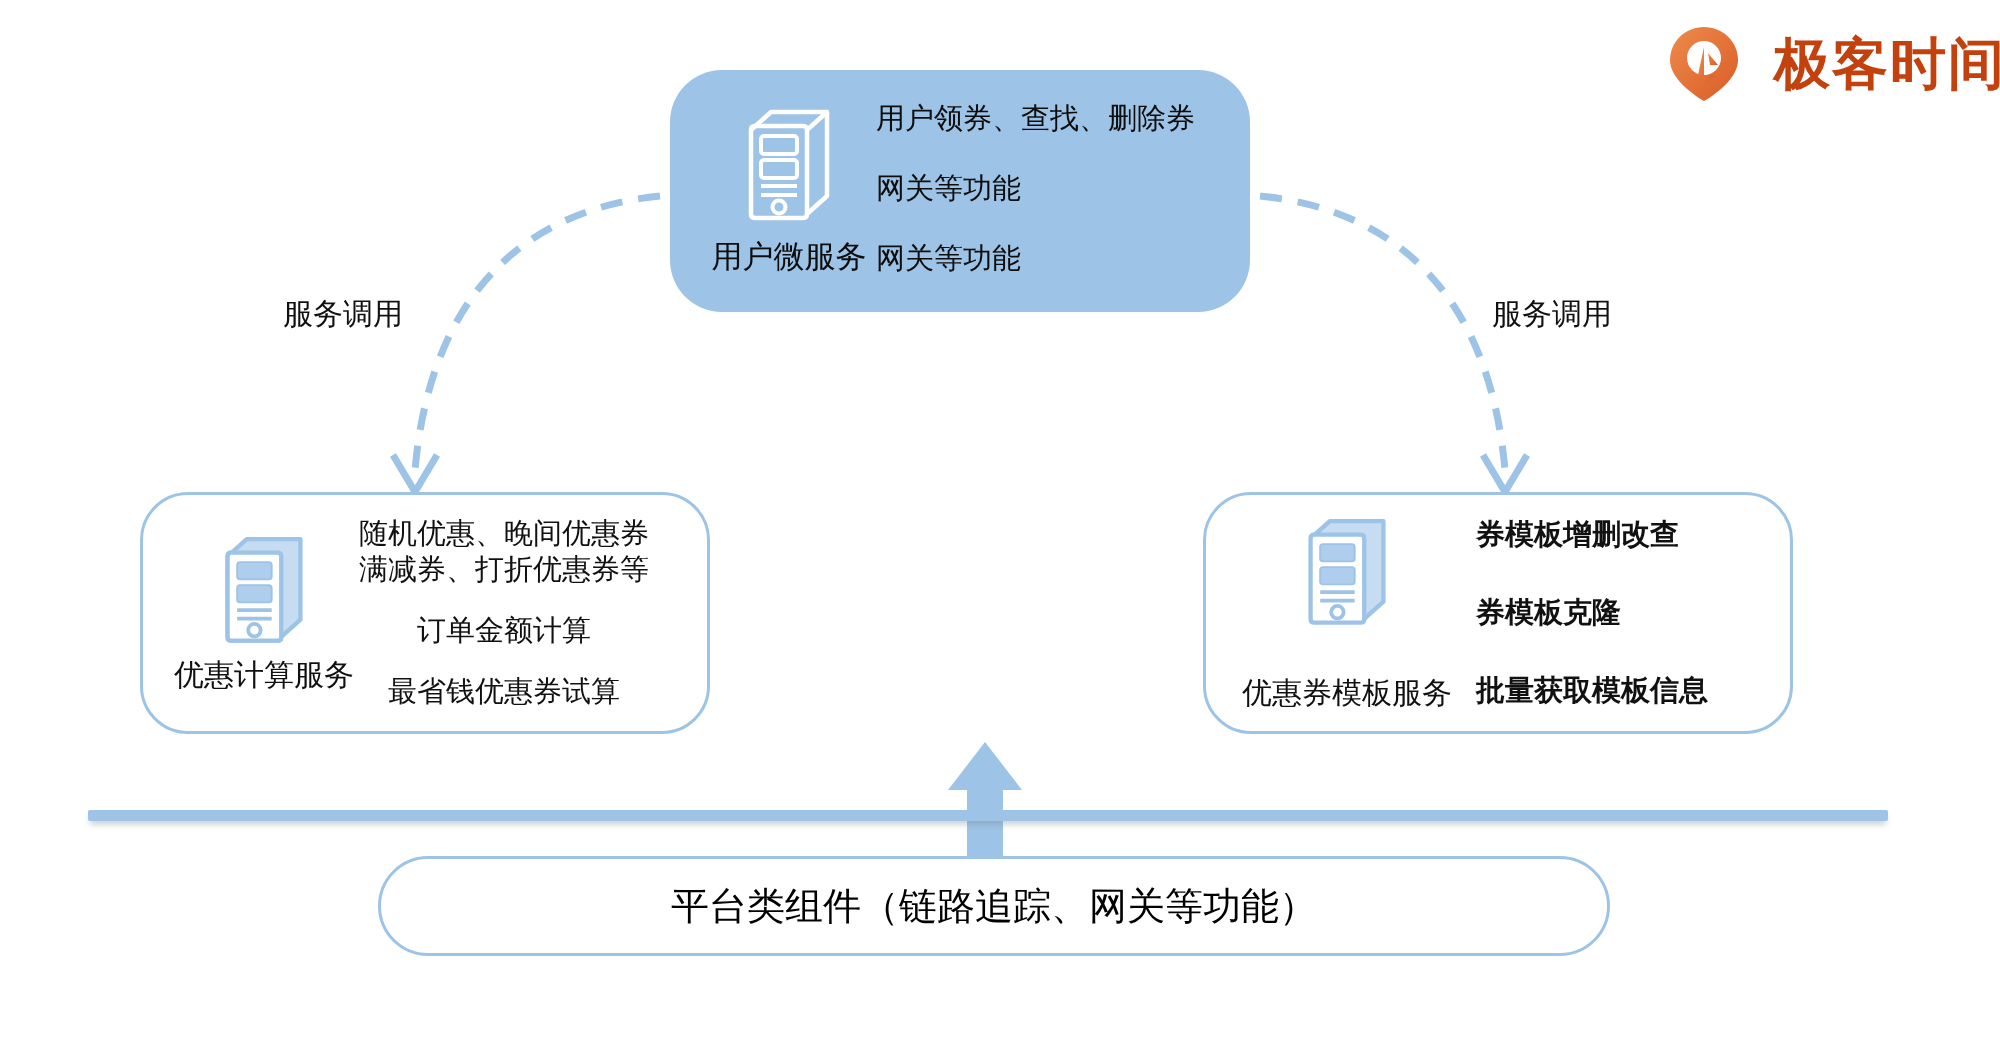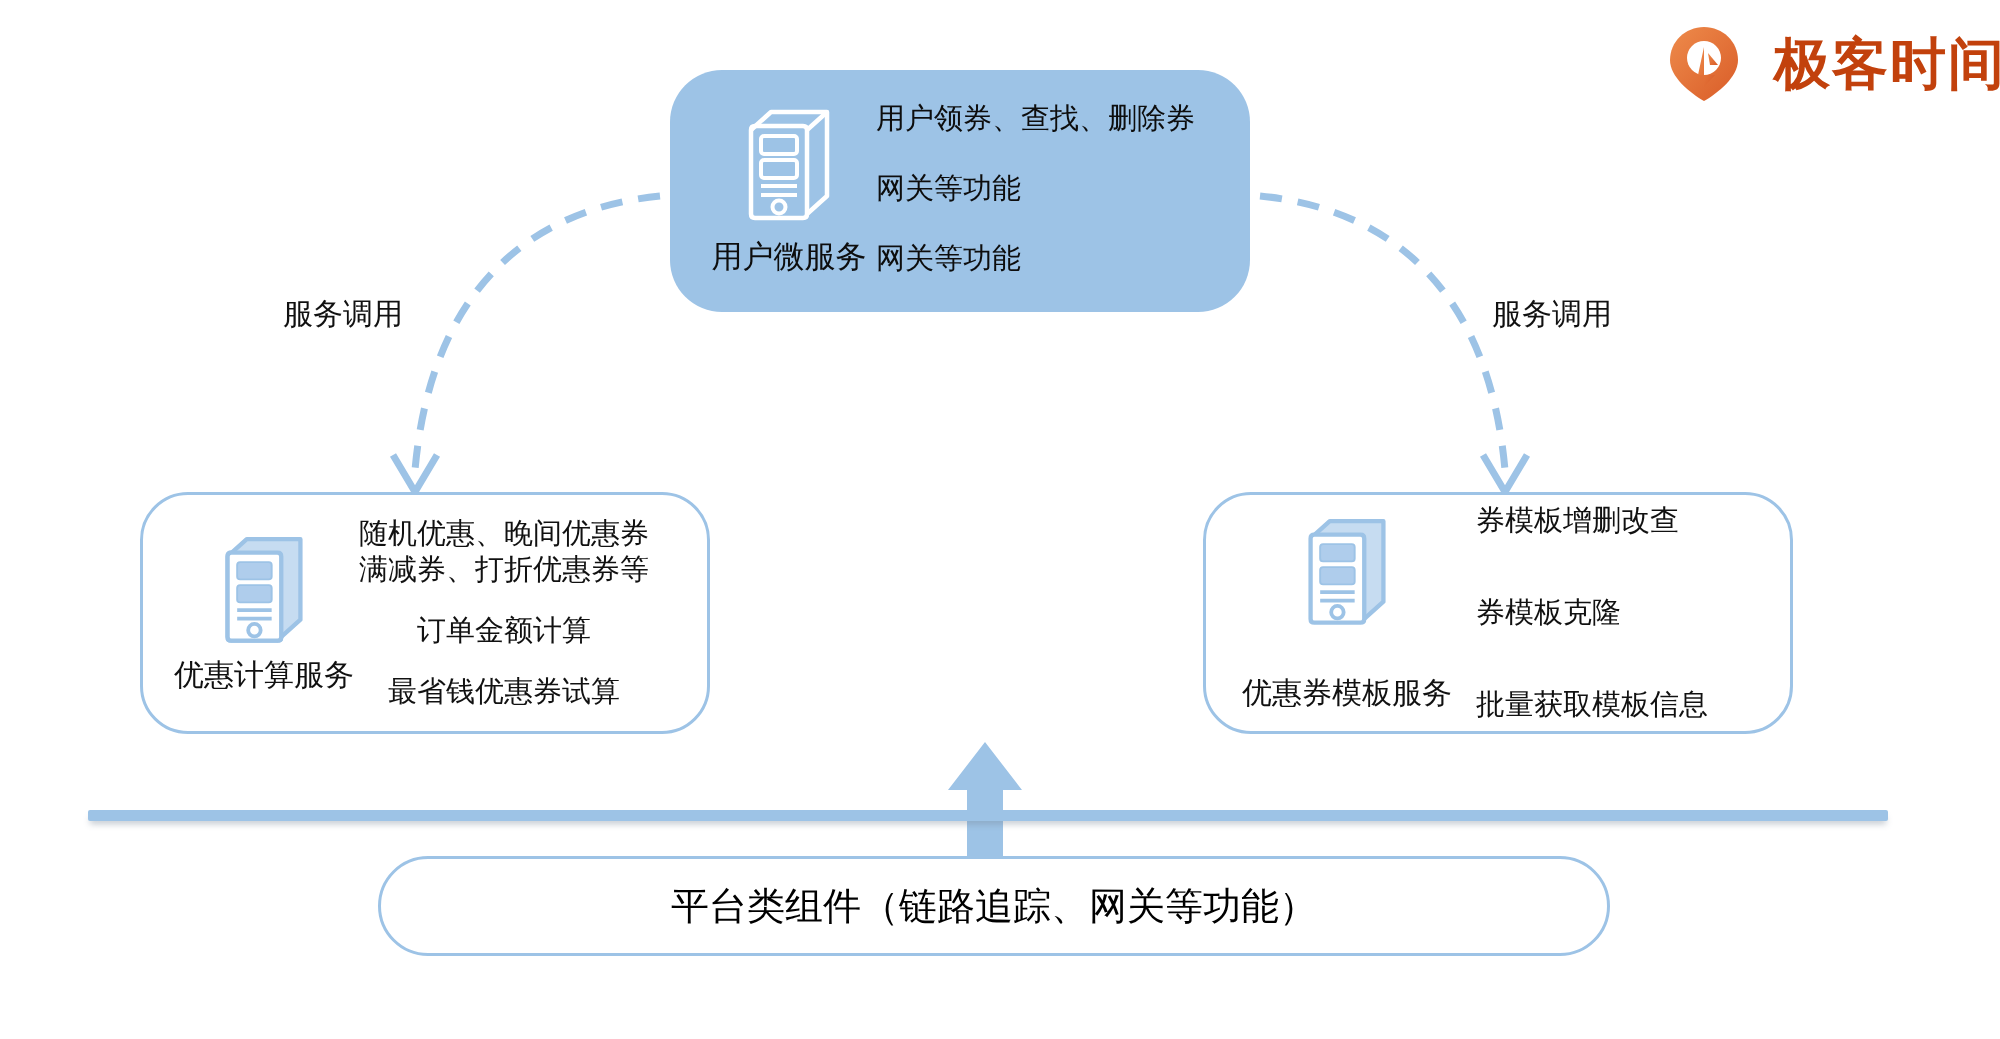--- a/index.html
+++ b/index.html
@@ -35,21 +35,21 @@
   .outlined{background:#ffffff;border:3px solid #9DC3E6;border-radius:48px;}
   #box-calc{left:140px;top:492px;width:570px;height:242px;padding-left:30px;}
   #box-calc .left{width:182px;}
   #box-calc .lines{margin-left:4px;align-items:center;}
   #box-calc .grp{display:flex;flex-direction:column;align-items:center;}
   #box-calc .line{line-height:1.22;}
   #box-calc .gap{height:26px;}
 
   #box-tpl{left:1203px;top:492px;width:590px;height:242px;padding-left:34px;}
   #box-tpl .left{width:214px;gap:36px;}
-  #box-tpl .lines{margin-left:22px;gap:52px;}
+  #box-tpl .lines{margin-left:22px;gap:38px;font-weight:bold;}
 
   
   .edge-label{position:absolute;font-size:30px;color:#111;white-space:nowrap;}
   #label-left{left:283px;top:294px;}
   #label-right{left:1492px;top:294px;}
 
   
   #platform-line{position:absolute;left:88px;top:810px;width:1800px;height:11px;
         background:#9DC3E6;border-radius:2px;
         box-shadow:0 5px 6px -2px rgba(120,135,150,.45);}

